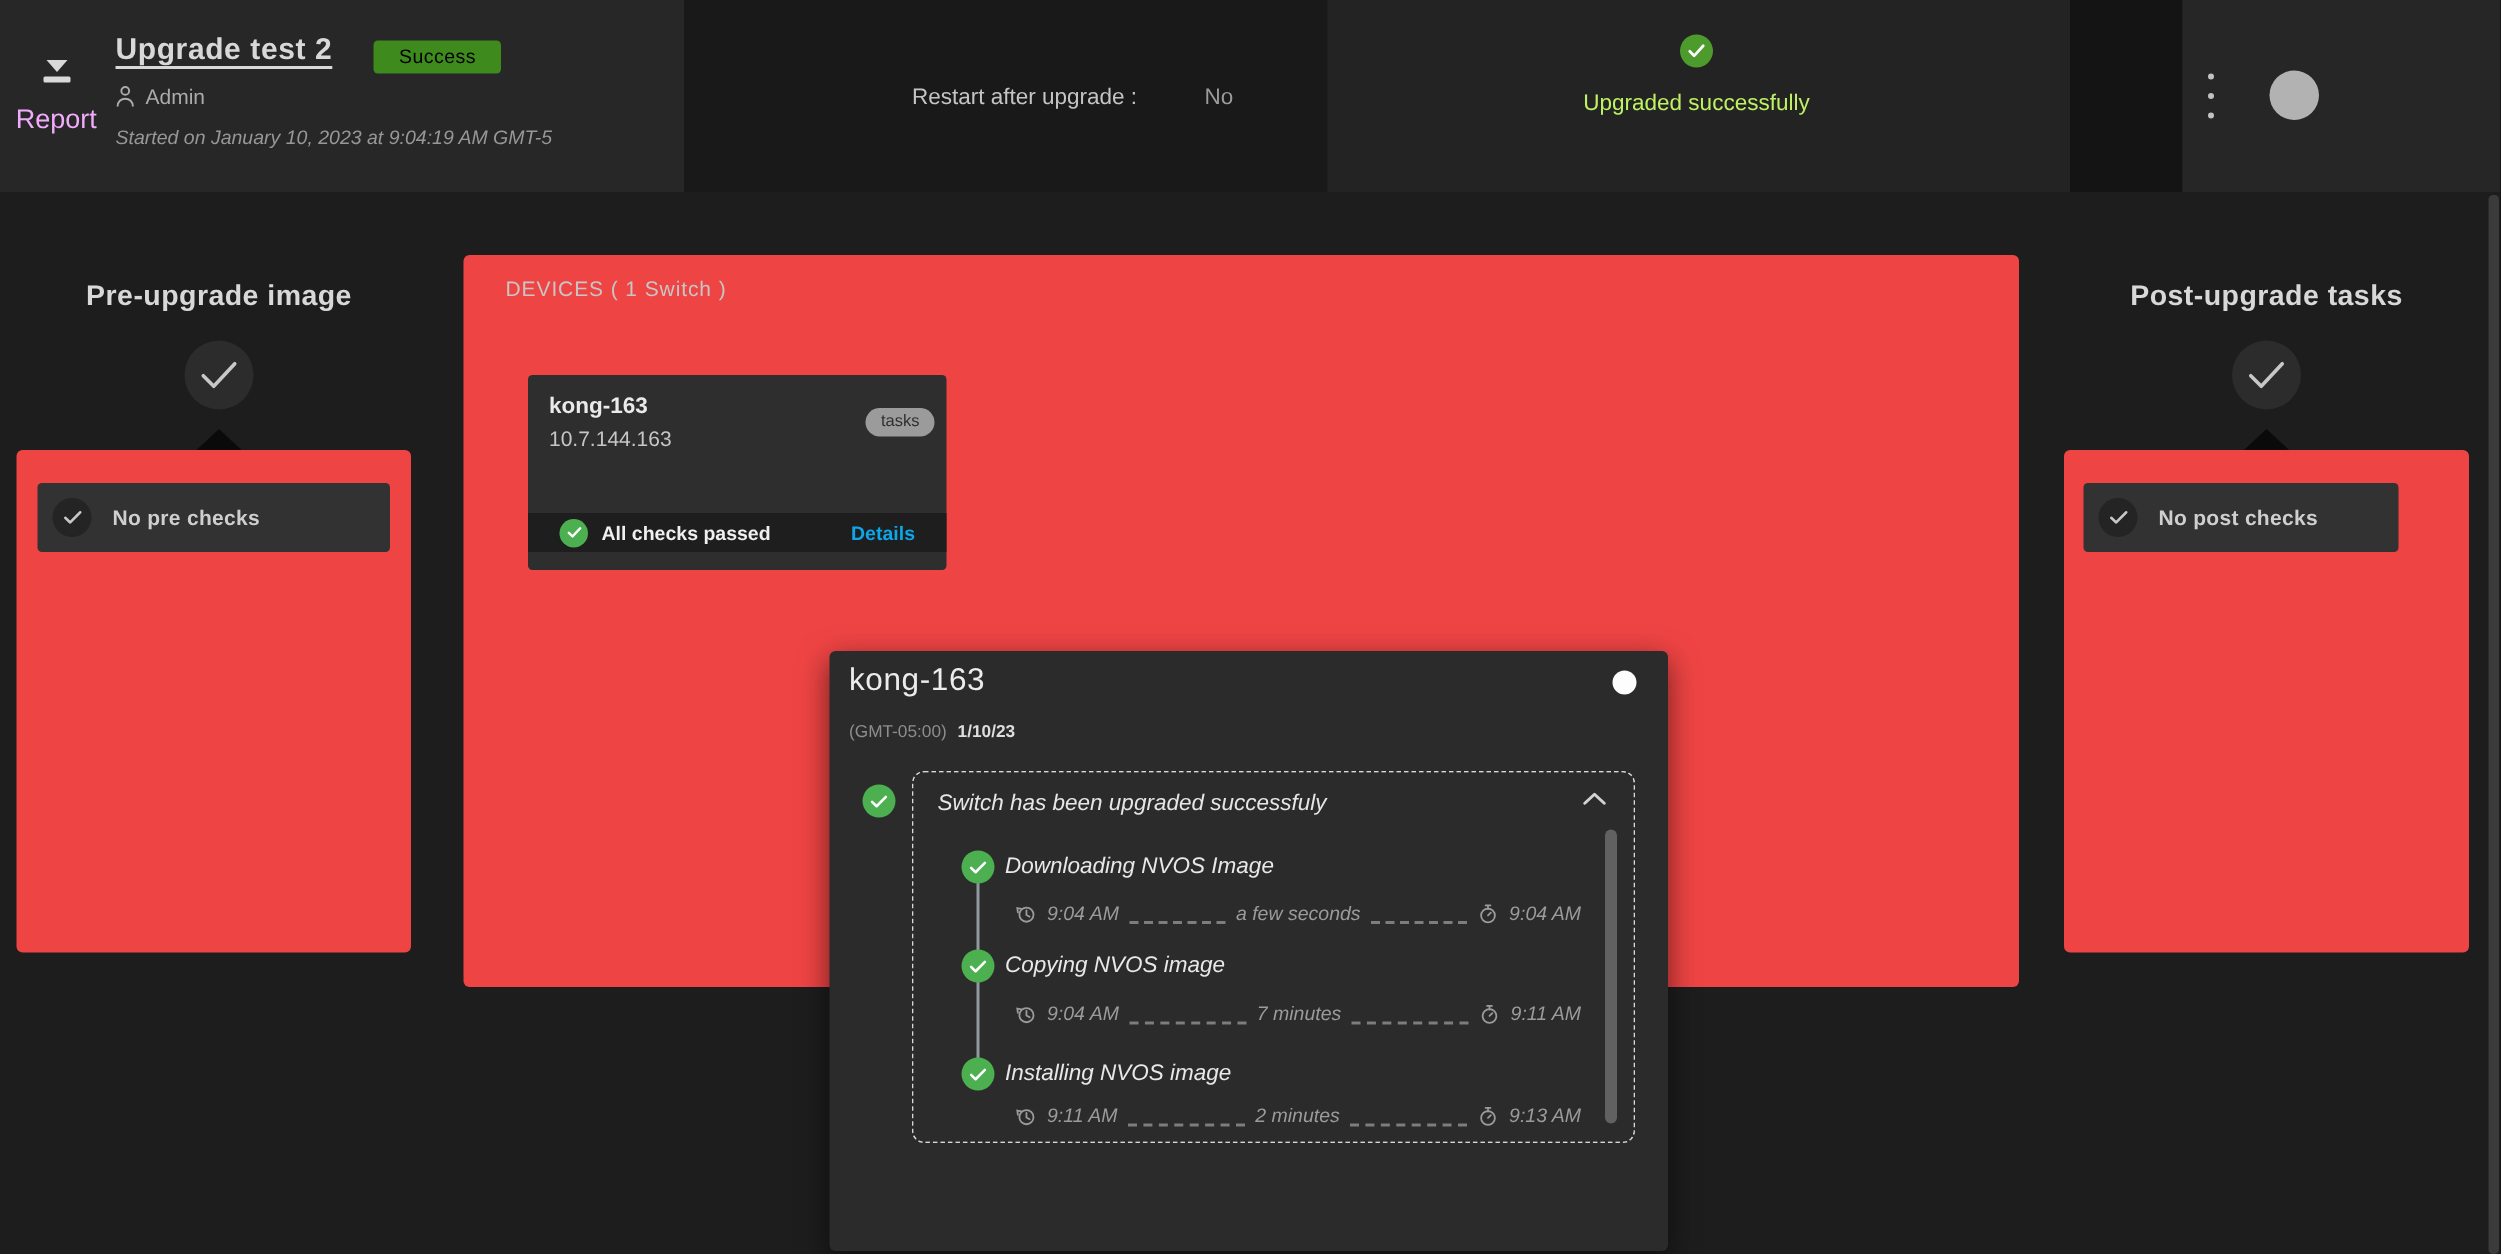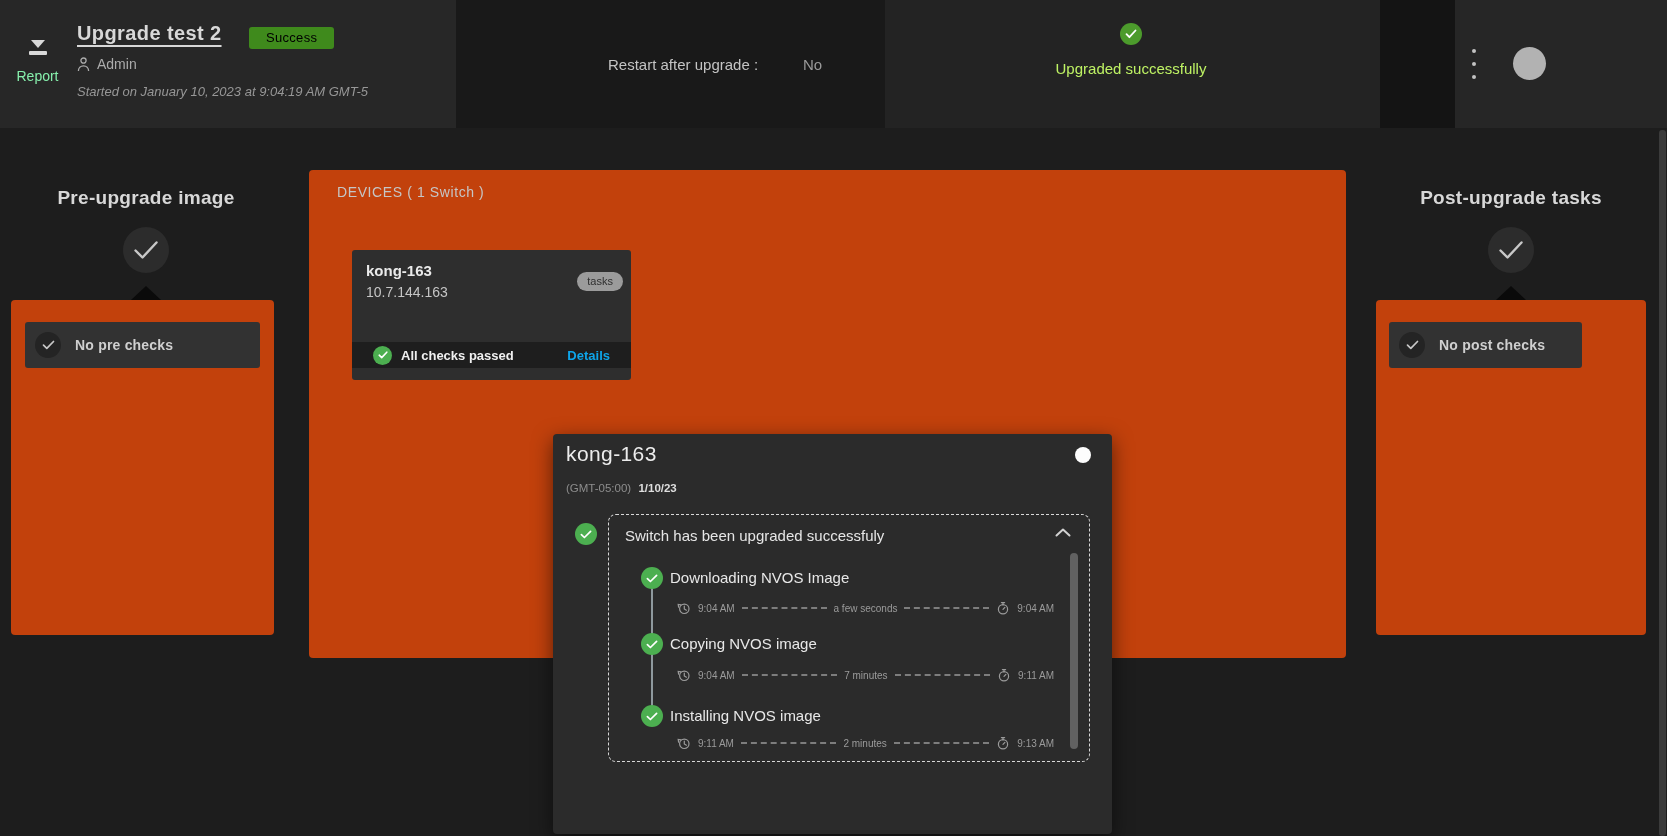--- a/index.html
+++ b/index.html
@@ -26,34 +26,34 @@
   .started-line { position:absolute; left:77px; top:84px; font-style:italic; color:#979797; font-size:13px; }
 
   .restart-label { position:absolute; left:608px; top:56px; font-size:15px; color:#c4c4c4; }
   .restart-value { position:absolute; left:803px; top:56px; font-size:15px; color:#9a9a9a; }
 
   .status-check { position:absolute; left:1120px; top:23px; }
   .status-text { position:absolute; left:1031px; top:60px; width:200px; text-align:center;
     font-size:15px; color:#bef264; }
 
   .report-inner { position:absolute; left:0; top:38px; width:75px; text-align:center; }
-  .report-label { margin-top:6px; font-size:14px; color:#86efac; }
+  .report-label { margin-top:6px; font-size:18px; color:#f0abfc; }
 
   .kebab { position:absolute; left:1466px; top:47px; width:16px; height:34px; cursor:pointer;
     display:flex; flex-direction:column; align-items:center; justify-content:space-between; padding:2px 0; }
   .kebab i { width:4px; height:4px; border-radius:50%; background:#c2c2c2; }
   .avatar { position:absolute; left:1513px; top:47px; width:33px; height:33px; border-radius:50%;
     background:#b2b2b2; cursor:pointer; }
 
   
   .gcheck { border-radius:50%; background:#4caf50; display:flex; align-items:center; justify-content:center; }
   .graycheck { border-radius:50%; background:#2c2c2c; display:flex; align-items:center; justify-content:center; }
   .darkcheck { border-radius:50%; background:#242424; display:flex; align-items:center; justify-content:center; }
 
-  .panel { position:absolute; background:#c2410c; border-radius:4px; }
+  .panel { position:absolute; background:#ef4444; border-radius:4px; }
   .notch { position:absolute; width:0; height:0;
     border-left:15px solid transparent; border-right:15px solid transparent; border-bottom:14px solid #0a0a0a; }
   .side-title { position:absolute; width:220px; text-align:center; font-size:19px; font-weight:bold;
     color:#d8d8d8; letter-spacing:.3px; }
   .task-row { position:absolute; height:46px; background:#323232; border-radius:3px;
     display:flex; align-items:center; gap:14px; padding-left:10px; }
   .task-row .lbl { font-size:14px; font-weight:bold; color:#cfcfcf; letter-spacing:.2px; }
 
   
   .devices-title { position:absolute; left:337px; top:184px; font-size:14px; color:#c6c6c6; letter-spacing:.6px; }
@@ -73,28 +73,28 @@
   .popup { position:absolute; left:553px; top:434px; width:559px; height:400px; background:#2b2b2b;
     border-radius:4px; box-shadow:0 6px 20px rgba(0,0,0,.55); z-index:3; }
   .popup-dot { position:absolute; right:21px; top:13px; width:16px; height:16px; border-radius:50%; background:#fdfdfd; }
   .popup-title { position:absolute; left:13px; top:8px; font-size:21px; font-weight:400; color:#ececec; letter-spacing:.4px; }
   .popup-date { position:absolute; left:13px; top:48px; font-size:11.5px; }
   .popup-date .tz { color:#8d8d8d; }
   .popup-date .dt { color:#dedede; font-weight:bold; margin-left:4px; }
   .popup .outer-check { position:absolute; left:22px; top:89px; width:22px; height:22px; }
 
   .dashed-box { position:absolute; left:55px; top:80px; width:482px; height:248px;
-    border:1px dashed #d8d8d8; border-radius:8px; }
+    border:1px dashed #d8d8d8; border-radius:8px;font-style:italic; }
   .summary-text { position:absolute; left:16px; top:12px; font-size:15px; color:#e6e6e6; }
   .collapse-btn { position:absolute; right:18px; top:13px; cursor:pointer; }
   .timeline-connector { position:absolute; left:42px; top:63px; width:2px; height:139px; background:#8f999e; z-index:1; }
   .step-circle { position:absolute; left:32px; width:22px; height:22px; z-index:2; }
   .step-label { position:absolute; left:61px; font-size:15px; color:#e8e8e8; }
-  .time-row { position:absolute; left:68px; width:377px; display:flex; align-items:center; gap:7px;
-    font-size:10px; color:#9b9b9b; }
+  .time-row { position:absolute; left:68px; width:377px; display:flex; align-items:flex-end; gap:7px;
+    font-size:13px; color:#9b9b9b; }
   .time-row .dash { flex:1; height:0; border-top:2px dashed #7d7d7d; }
   .time-row .t { white-space:nowrap; }
   .inner-scrollbar { position:absolute; left:461px; top:38px; width:8px; height:196px;
     background:#616161; border-radius:4px; cursor:grab; }
 
   .page-scrollbar { position:absolute; left:1659px; top:130px; width:7px; height:706px;
     background:#3b3b3b; border-radius:3px; cursor:grab; }
   svg { display:block; }
 </style>
 </head>
@@ -301,21 +301,21 @@
   </div>
 
   <div class="side-title" style="left:1401px; top:187px;">Post-upgrade tasks</div>
   <div class="graycheck" style="position:absolute; left:1488px; top:227px; width:46px; height:46px;">
     <svg width="26" height="20" viewBox="0 0 26 20" fill="none" stroke="#c8c8c8" stroke-width="2.4" stroke-linecap="round" stroke-linejoin="round">
         <path d="M2.5 10.5 L9.5 17.5 L23.5 2.5"></path>
       </svg>
   </div>
   <div class="notch" style="left:1496px; top:286px;"></div>
   <div class="panel" style="left:1376px; top:300px; width:270px; height:335px;">
-    <div class="task-row" style="left:13px; top:22px; width:193px;">
+    <div class="task-row" style="left:13px; top:22px; width:210px;">
       <span class="darkcheck" style="width:26px; height:26px;">
         <svg width="13" height="10" viewBox="0 0 13 10" fill="none" stroke="#c8c8c8" stroke-width="1.7" stroke-linecap="round" stroke-linejoin="round">
             <path d="M1.5 5.2 L4.8 8.3 L11.5 1.5"></path>
           </svg>
       </span>
       <span class="lbl">No post checks</span>
     </div>
   </div>
 
   <div class="page-scrollbar"></div>

